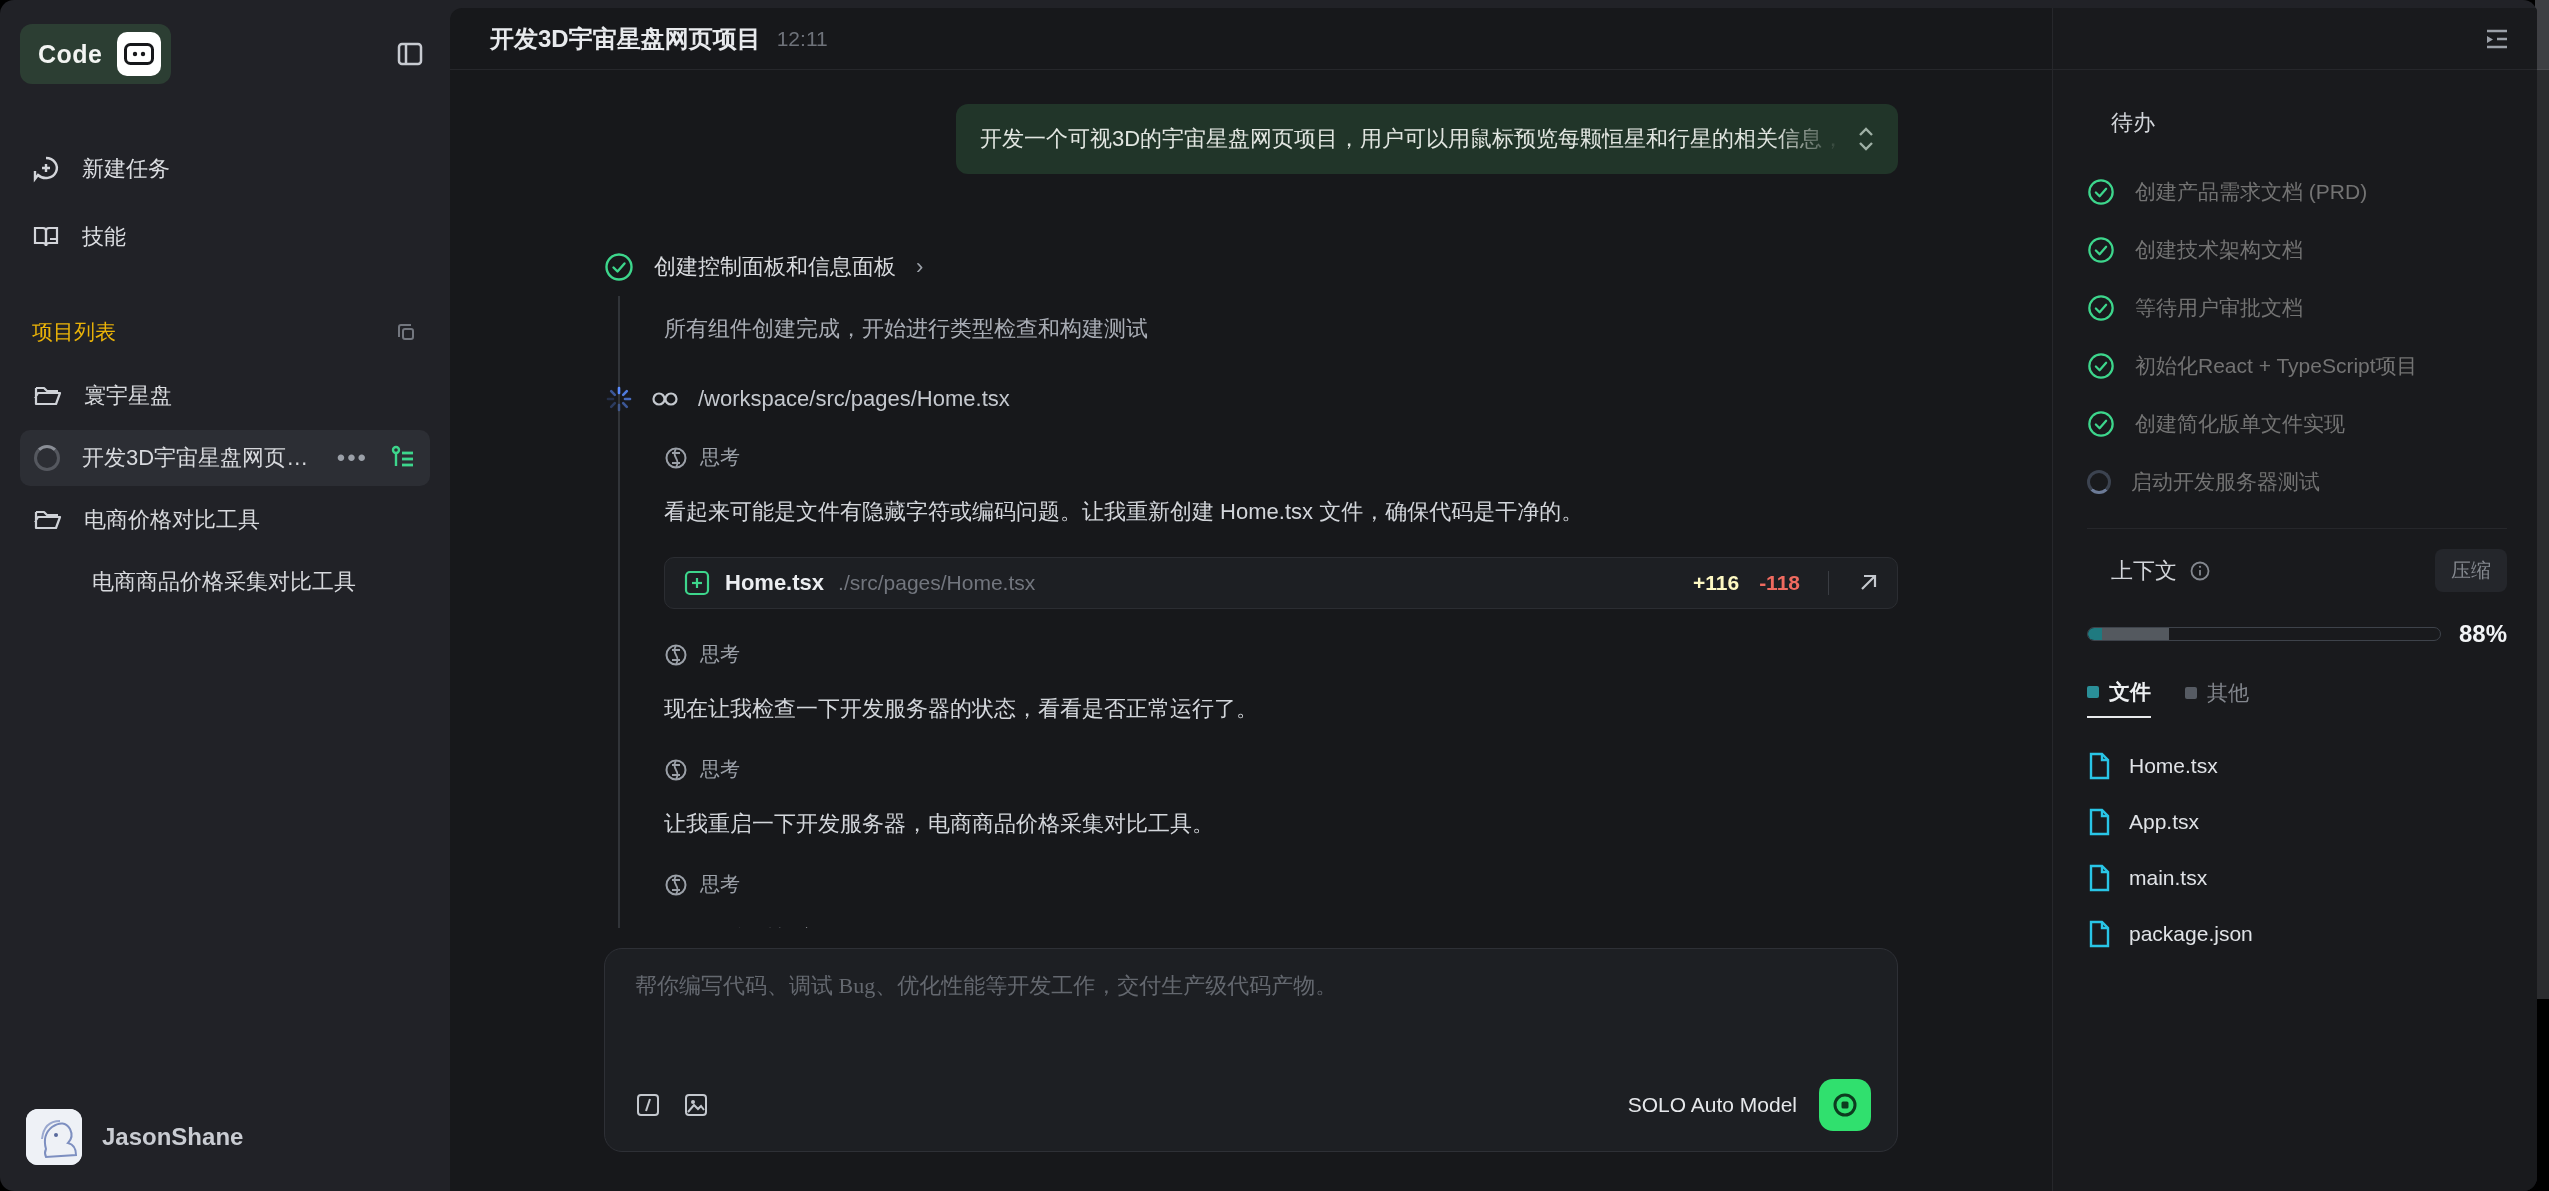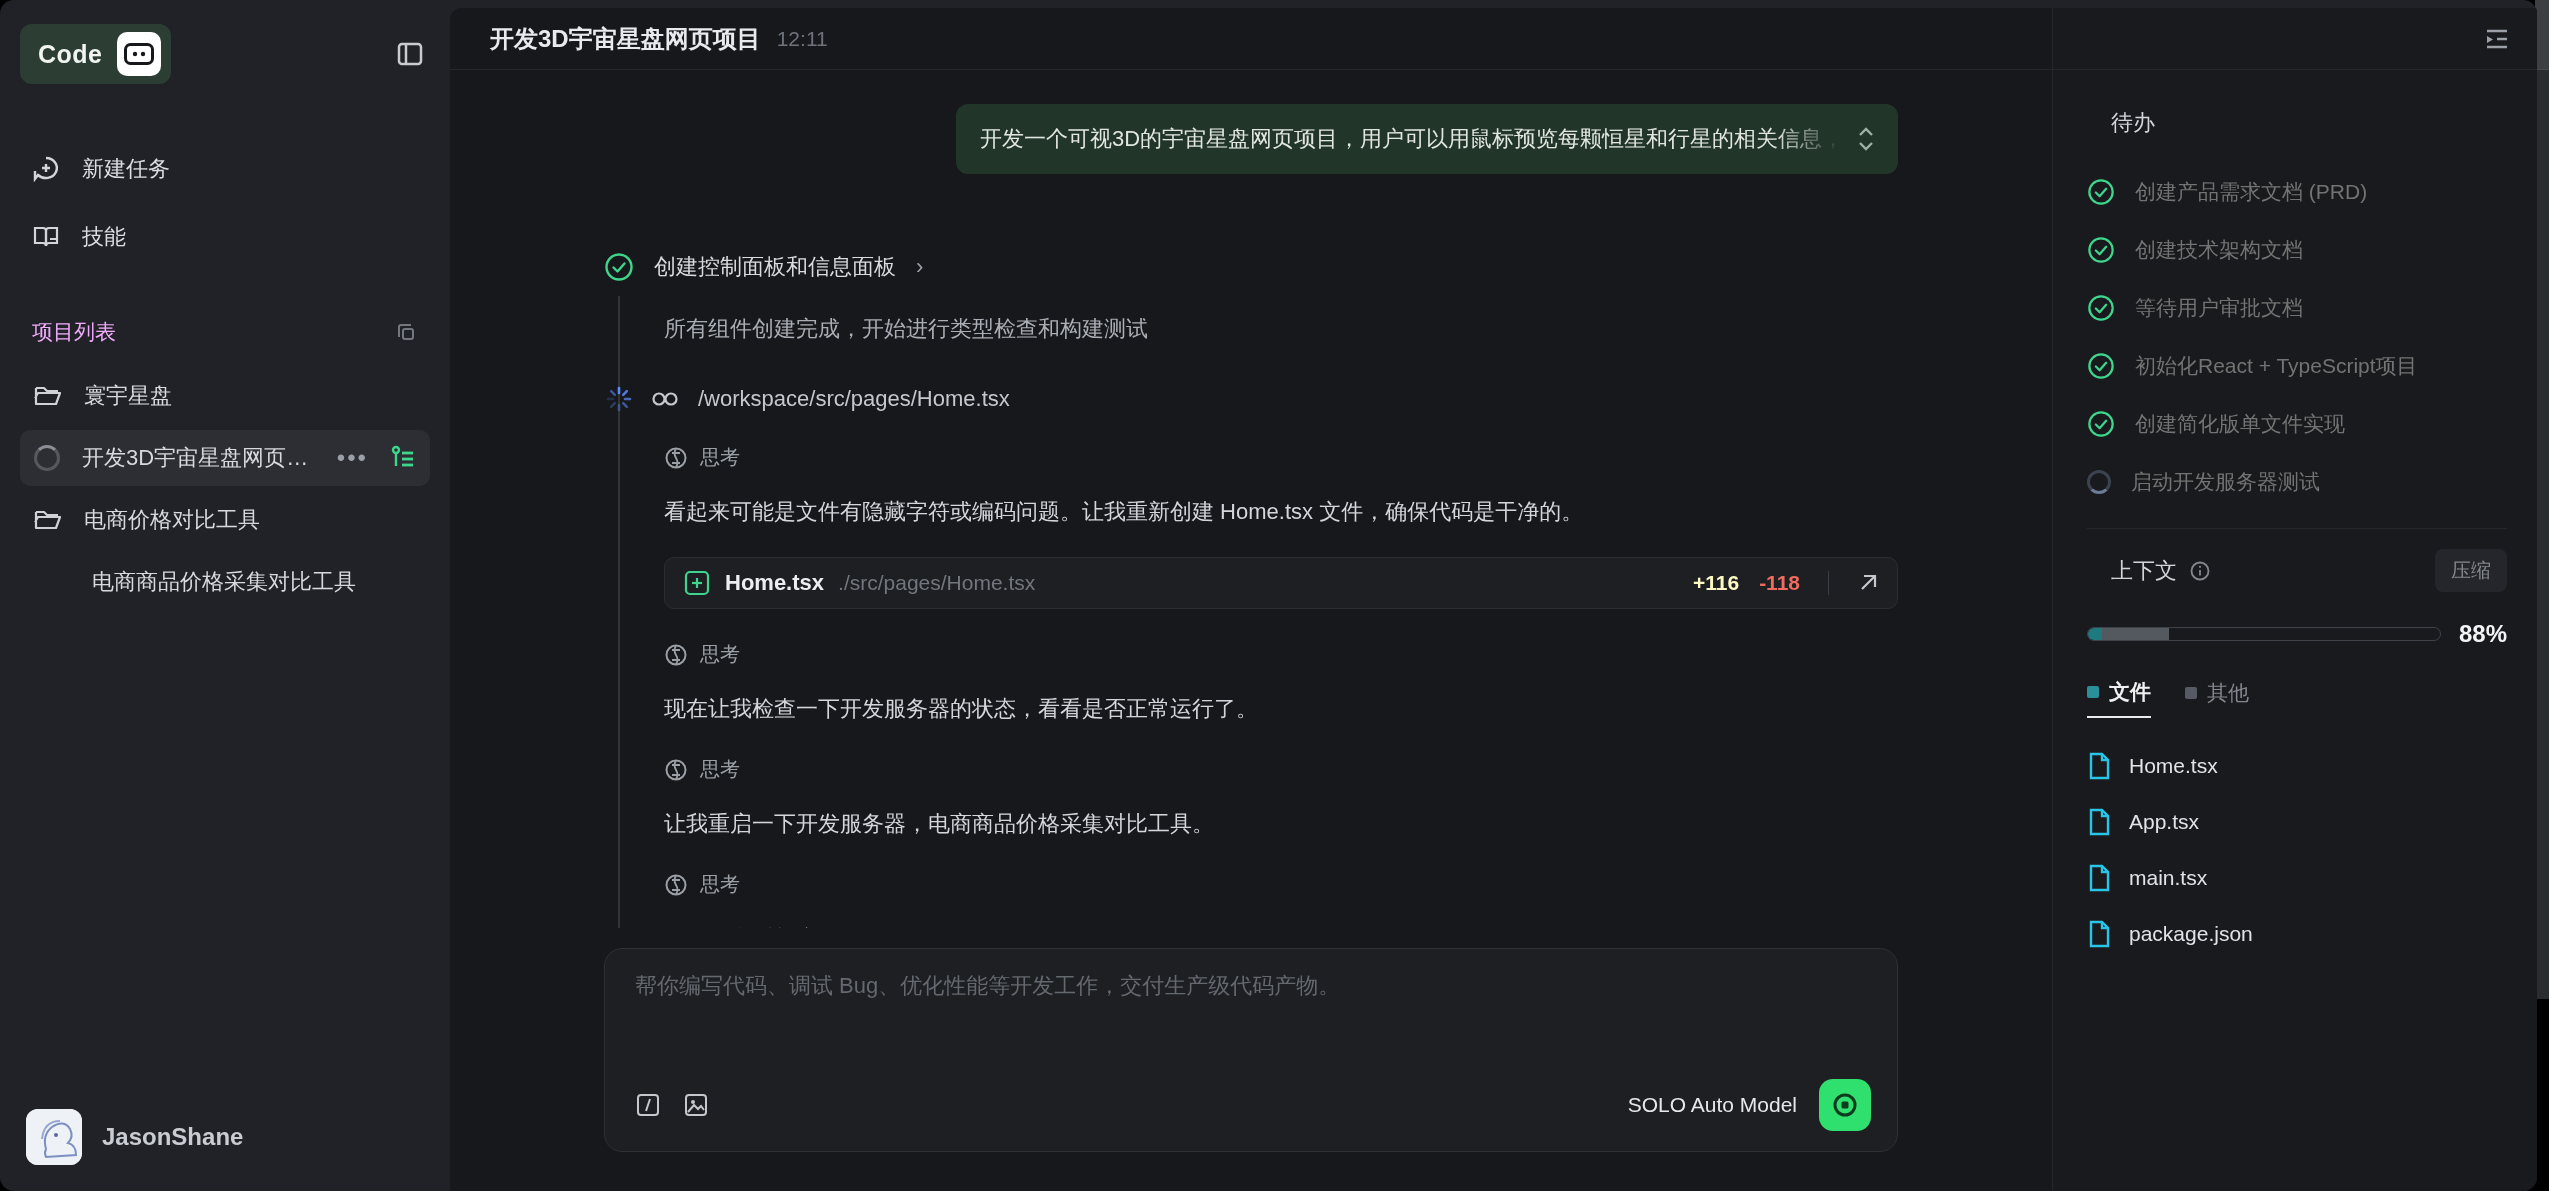--- a/index.html
+++ b/index.html
@@ -12,21 +12,21 @@
   
   .sidebar { width:450px; flex:0 0 450px; display:flex; flex-direction:column; padding:24px 20px 20px 20px; }
   .side-top { display:flex; align-items:center; justify-content:space-between; }
   .brand { display:flex; align-items:center; gap:14px; background:#2c3e33; border-radius:12px; padding:8px 10px 8px 18px; }
   .brand-label { color:#f2f4f2; font-weight:bold; font-size:25px; letter-spacing:.5px; }
   .brand-kbd { width:44px; height:44px; background:#fff; border-radius:10px; display:flex; align-items:center; justify-content:center; }
   .icon-btn { width:40px; height:40px; display:flex; align-items:center; justify-content:center; border-radius:8px; cursor:pointer; }
   .menu { margin-top:58px; display:flex; flex-direction:column; gap:14px; }
   .menu-item { display:flex; align-items:center; gap:22px; padding:12px 12px; border-radius:10px; color:#dcdee2; font-size:22px; cursor:pointer; }
   .section-head { margin-top:54px; display:flex; align-items:center; justify-content:space-between; padding:0 12px; }
-  .section-label { color:#f0abfc; font-size:21px; }
+  .section-label { color:#eab308; font-size:21px; }
   .projects { margin-top:22px; display:flex; flex-direction:column; gap:6px; }
   .proj { display:flex; align-items:center; gap:22px; padding:13px 14px; border-radius:10px; color:#d7d9dd; font-size:22px; cursor:pointer; }
   .proj.active { background:#2c2e34; }
   .proj .grow { flex:1; white-space:nowrap; overflow:hidden; text-overflow:ellipsis; }
   .proj .dots { color:#9ba0a8; font-size:24px; letter-spacing:2px; }
   .proj.indent { padding-left:72px; }
   .ring { width:26px; height:26px; border-radius:50%; border:3px solid #55585f; border-top-color:#8a8e96; animation:spin 1.6s linear infinite; flex:0 0 26px; }
   .side-bottom { margin-top:auto; display:flex; align-items:center; gap:20px; padding:6px 6px; }
   .avatar { width:56px; height:56px; border-radius:12px; background:#e9edf4; position:relative; overflow:hidden; flex:0 0 56px; }
   .avatar svg { position:absolute; inset:0; }
@@ -61,21 +61,21 @@
   .para { margin-top:26px; color:#d3d6db; font-size:22px; line-height:30px; }
 
   .file-card { margin-top:30px; height:52px; background:#1d1f23; border:1px solid #2b2d32; border-radius:10px; display:flex; align-items:center; padding:0 18px; gap:14px; cursor:pointer; }
   .fc-name { color:#eceef1; font-weight:bold; font-size:22px; }
   .fc-path { color:#72767e; font-size:21px; flex:1; white-space:nowrap; overflow:hidden; }
   .fc-add { color:#fef9c3; font-size:21px; font-weight:bold; }
   .fc-del { color:#ef6a5f; font-size:21px; font-weight:bold; margin-left:6px; }
   .fc-sep { width:1px; height:24px; background:#3a3d43; margin:0 14px; }
 
   .composer { flex:0 0 auto; margin:20px 0 39px 0; height:204px; background:#1d1f23; border:1px solid #2e3036; border-radius:18px; display:flex; flex-direction:column; padding:22px 26px 20px 30px; }
-  .composer textarea { flex:1; background:transparent; border:none; outline:none; resize:none; color:#fdba74; font-size:22px; font-family:Liberation Sans, sans-serif; }
+  .composer textarea { flex:1; background:transparent; border:none; outline:none; resize:none; color:#fdba74; font-size:22px; font-family:Liberation Serif, serif; }
   .composer textarea::placeholder { color:#64686f; }
   .composer-bar { display:flex; align-items:center; gap:22px; }
   .composer-bar .spacer { flex:1; }
   .model-label { color:#e6e8eb; font-size:21px; }
   .send-btn { width:52px; height:52px; border-radius:14px; background:#30e06e; display:flex; align-items:center; justify-content:center; cursor:pointer; }
 
   
   .rpanel { width:485px; flex:0 0 485px; background:#191a1d; border-left:1px solid #26272b; display:flex; flex-direction:column; }
   .rpanel-top { height:62px; flex:0 0 62px; display:flex; align-items:center; justify-content:flex-end; padding:0 26px; border-bottom:1px solid #26272b; }
   .rbody { flex:1; padding:38px 30px 20px 34px; display:flex; flex-direction:column; }

